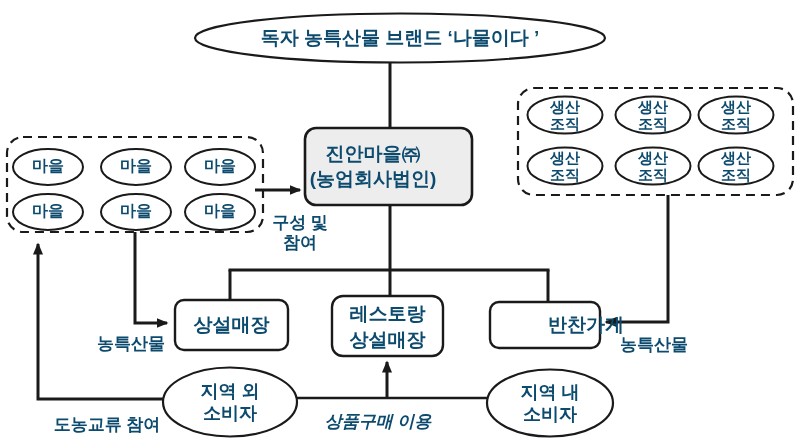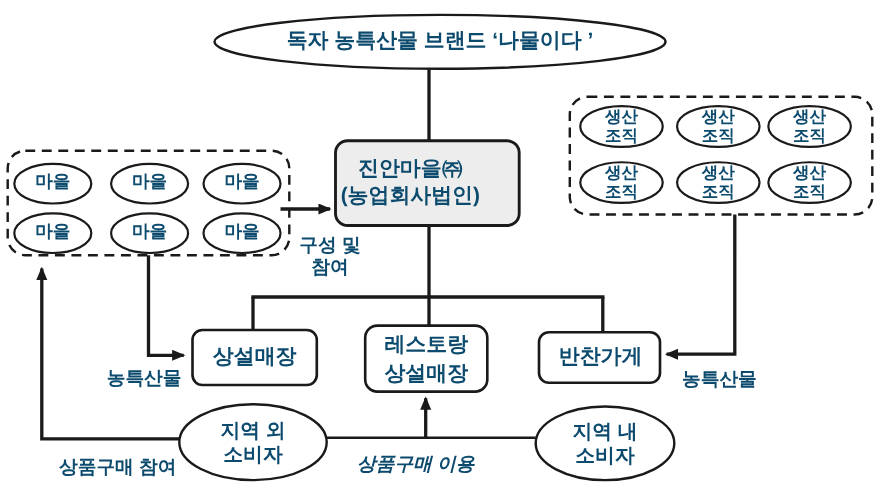--- a/index.html
+++ b/index.html
@@ -106,33 +106,33 @@
   <div class="lbl" style="left:698px;top:149px;width:76px;font-size:15px;line-height:17px;">
     <div>생산</div>
       <div>조직</div>
   </div>
 
   <div class="lbl" style="left:175px;top:314px;width:113px;font-size:19px;">상설매장</div>
   <div class="lbl" style="left:332px;top:301px;width:111px;font-size:19px;line-height:26px;">
     <div>레스토랑</div>
     <div>상설매장</div>
   </div>
-  <div class="lbl" style="left:490px;top:314px;width:112px;font-size:19px;">반찬가게</div>
+  <div class="lbl" style="left:490px;top:314px;width:112px;font-size:19px;padding-left:40px;">반찬가게</div>
 
   <div class="lbl" style="left:163px;top:380px;width:134px;font-size:18px;line-height:22px;">
     <div>지역 외</div>
     <div>소비자</div>
   </div>
   <div class="lbl" style="left:487px;top:381px;width:126px;font-size:18px;line-height:22px;">
     <div>지역 내</div>
     <div>소비자</div>
   </div>
 
   <div class="lbl" style="left:258px;top:213px;width:84px;font-size:17px;line-height:20px;">
     <div>구성 및</div>
     <div>참여</div>
   </div>
   <div class="lbl" style="left:88px;top:334px;width:86px;font-size:17px;">농특산물</div>
   <div class="lbl" style="left:604px;top:335px;width:100px;font-size:17px;">농특산물</div>
   <div class="lbl" style="left:318px;top:412px;width:120px;font-size:17px;font-style:italic;">상품구매 이용</div>
-  <div class="lbl" style="left:36px;top:415px;width:142px;font-size:17px;">상품구매 참여</div>
+  <div class="lbl" style="left:36px;top:415px;width:142px;font-size:17px;">도농교류 참여</div>
 
 </div>
 
 </body></html>

